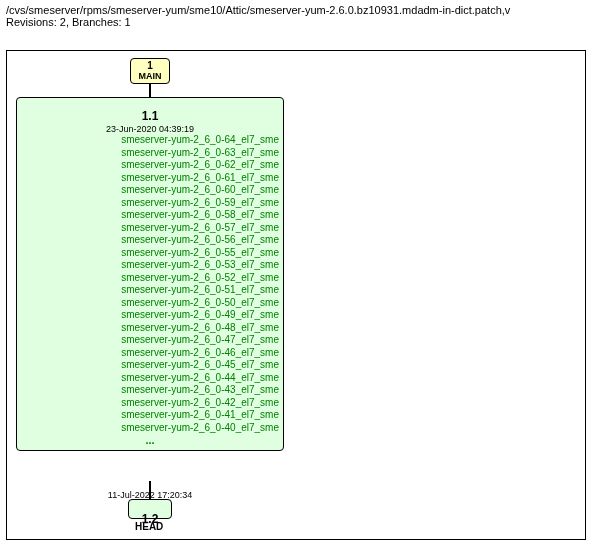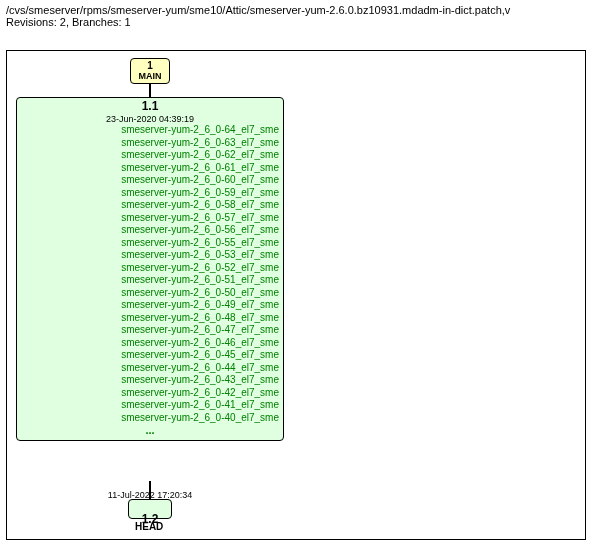--- a/index.html
+++ b/index.html
@@ -54,21 +54,21 @@
   .branch .name {
     display: block;
     font-size: 9px;
     line-height: 1;
   }
   .rev1 {
     left: 9px;
     top: 46px;
     width: 268px;
     background: #e0ffe0;
-    padding: 2px 4px 3px 4px;
+    padding: 12px 4px 3px 4px;
   }
   .rev1 .title {
     font-weight: bold;
     font-size: 12px;
   }
   .rev1 .date {
     font-size: 9px;
   }
   .rev1 .tags {
     color: #008000;

